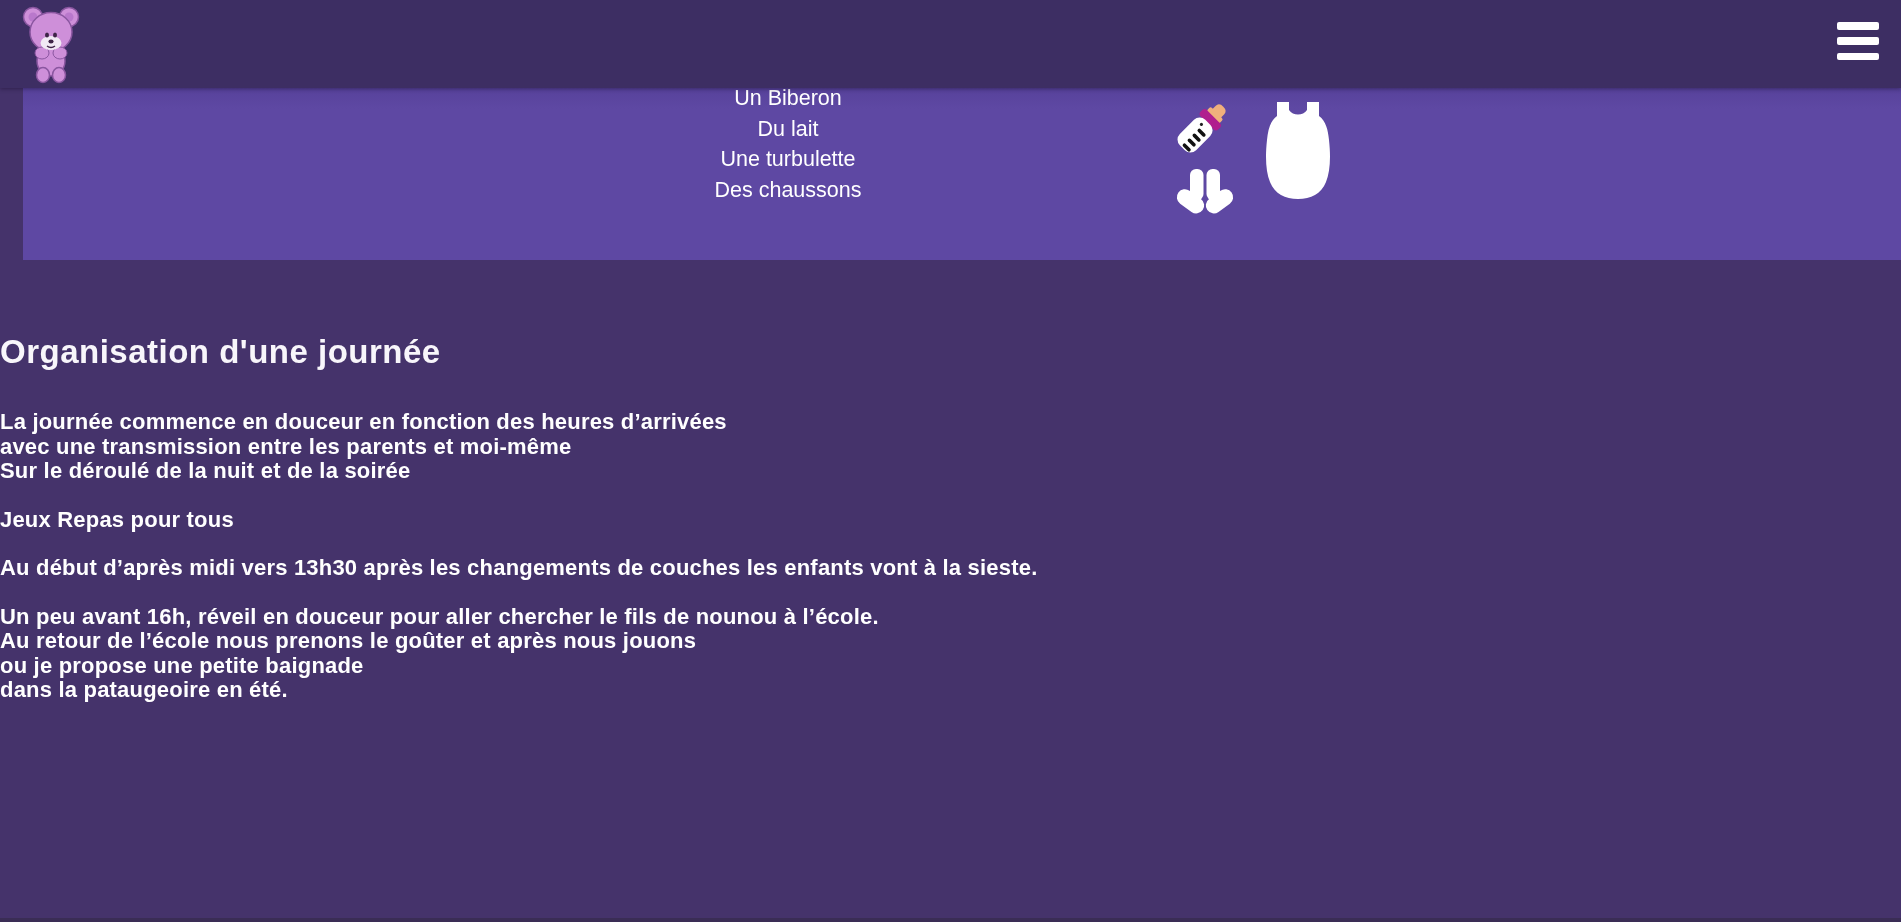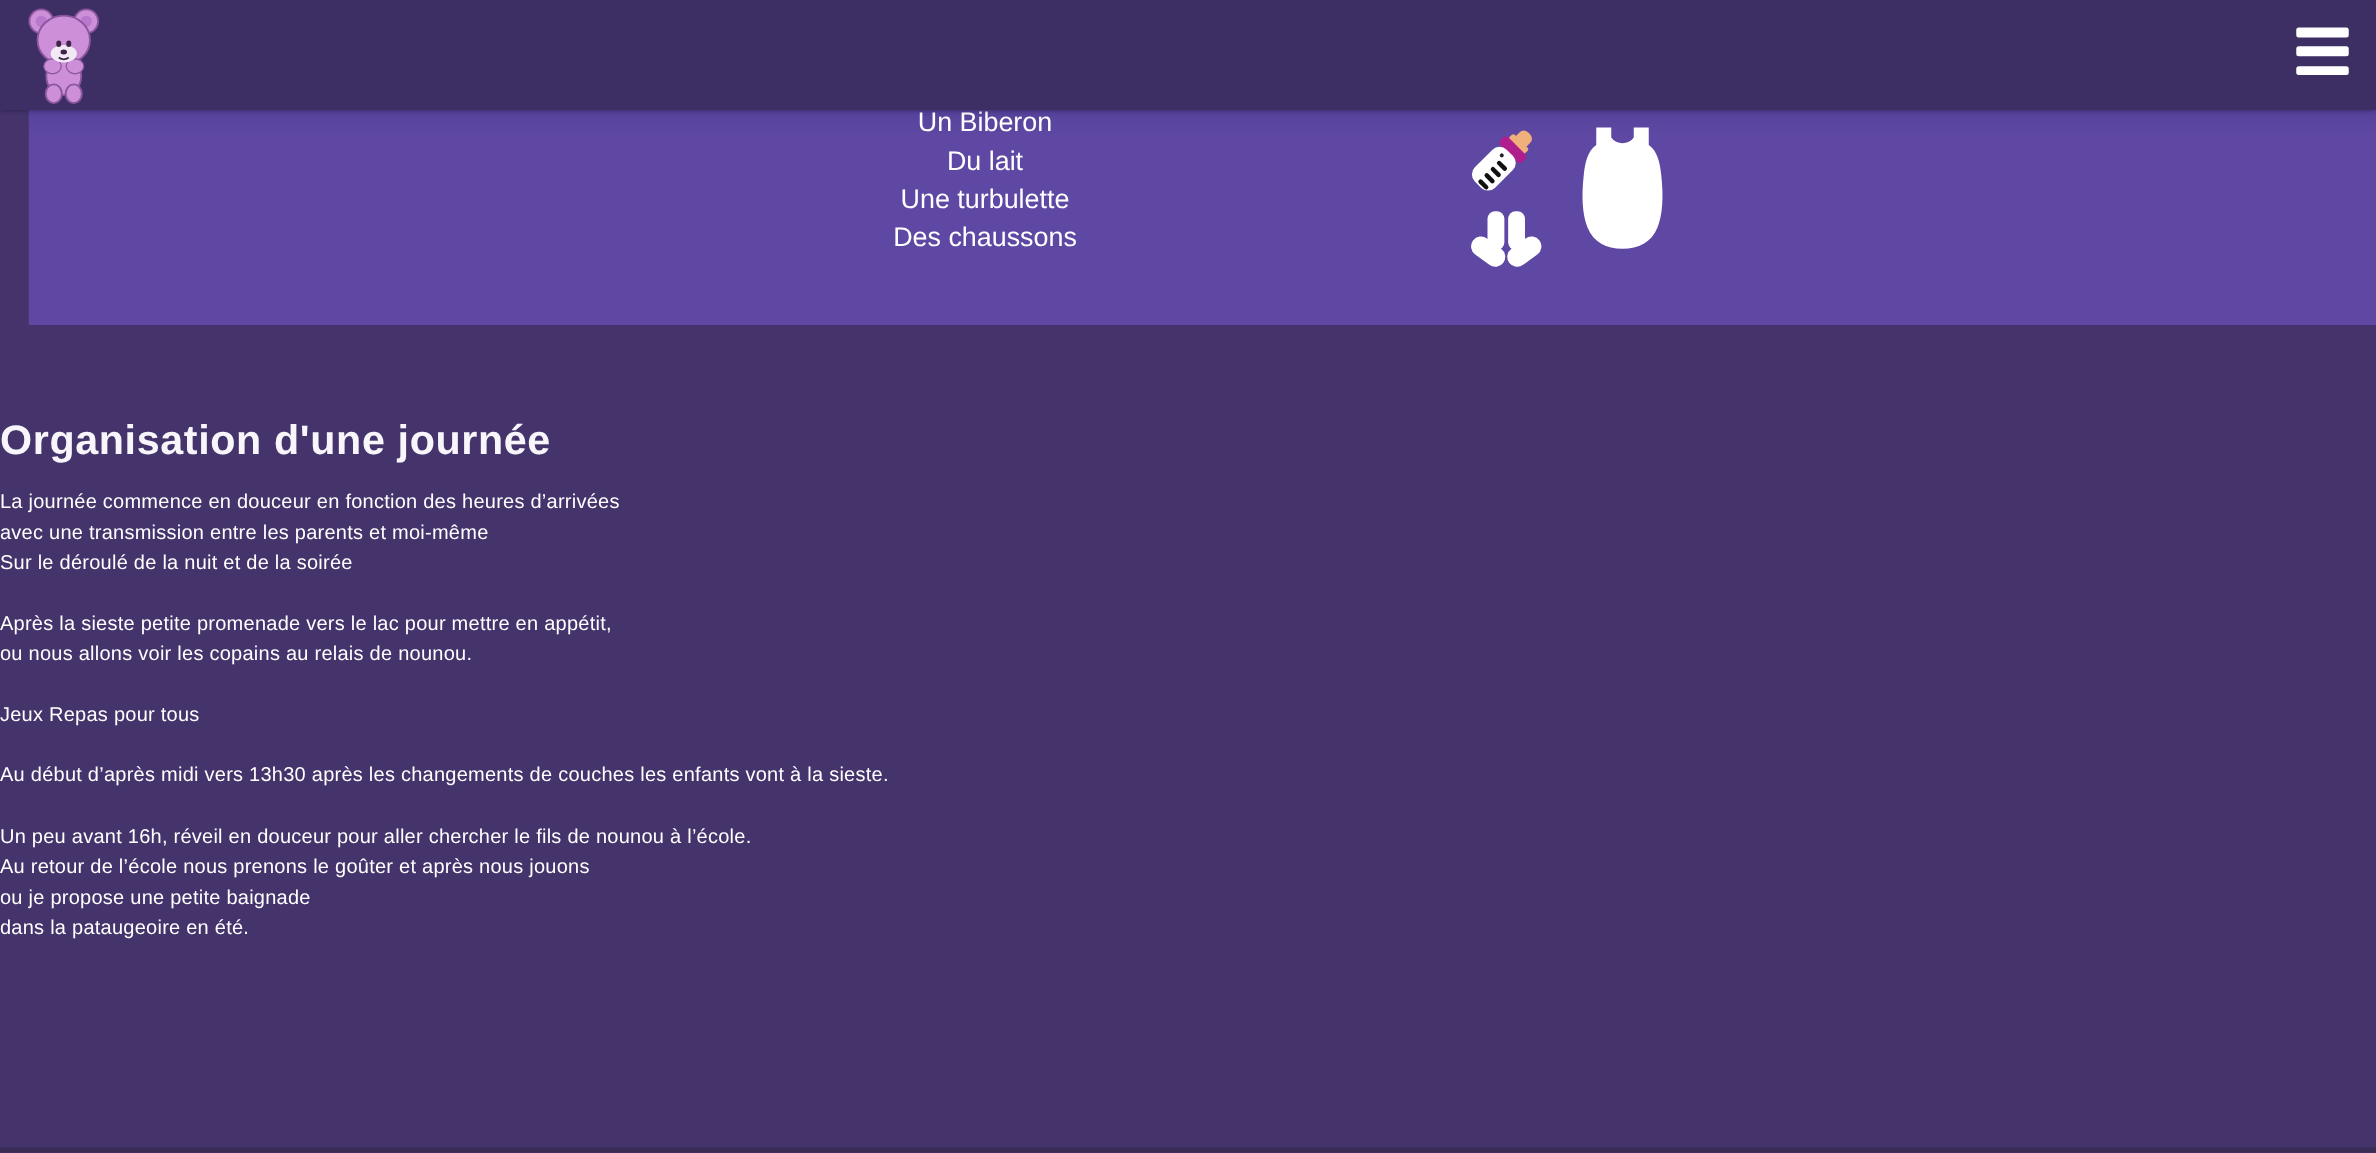--- a/index.html
+++ b/index.html
@@ -48,21 +48,21 @@
   
   .main {
     position: absolute; top: 260px; left: 0; width: 1901px; height: 672px;
     background: #45336B; color: #ffffff; text-align: left;
     padding-top: 70px;
   }
   .page-title {
     font-size: 33px; line-height: 44px; font-weight: 700; letter-spacing: 0.5px;
     color: #F8F6FB;
   }
-  .paragraphs { margin-top: 16px; font-size: 16px; line-height: 24.5px; }
+  .paragraphs { margin-top: 36px; font-size: 22px; line-height: 24.5px; font-weight: bold; }
   .paragraphs p { margin: 0 0 24px 0; letter-spacing: 0.2px; }
 
   .footer-strip {
     position: absolute; bottom: 0; left: 0; width: 1901px; height: 4px;
     background: #3A2D55;
   }
 </style>
 </head>
 <body>
 
@@ -146,20 +146,19 @@
       </svg>
     </div>
 
   </div>
 </div>
 
 <div class="main">
   <h1 class="page-title">Organisation d'une journée</h1>
   <div class="paragraphs">
       <p>La journée commence en douceur en fonction des heures d’arrivées<br>avec une transmission entre les parents et moi-même<br>Sur le déroulé de la nuit et de la soirée</p>
-      <p>Après la sieste petite promenade vers le lac pour mettre en appétit,<br>ou nous allons voir les copains au relais de nounou.</p>
       <p>Jeux Repas pour tous</p>
       <p>Au début d’après midi vers 13h30 après les changements de couches les enfants vont à la sieste.</p>
       <p>Un peu avant 16h, réveil en douceur pour aller chercher le fils de nounou à l’école.<br>Au retour de l’école nous prenons le goûter et après nous jouons<br>ou je propose une petite baignade<br>dans la pataugeoire en été.</p>
     </div>
 </div>
 
 <div class="footer-strip"></div>
 
 </body></html>

